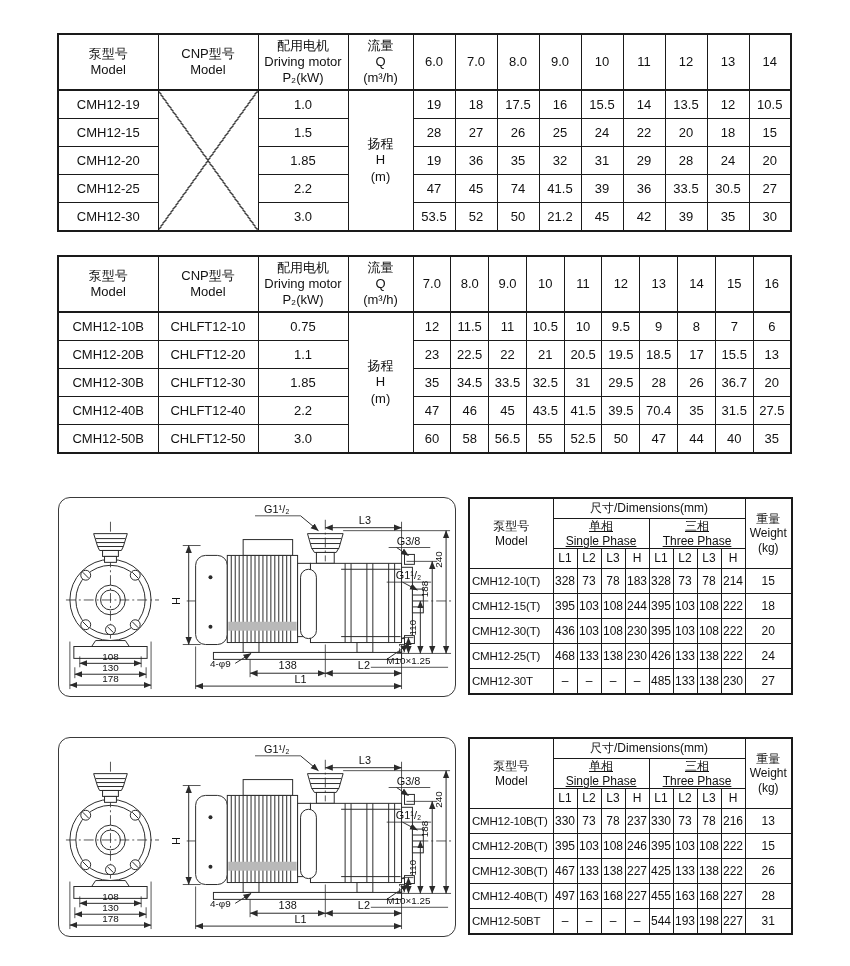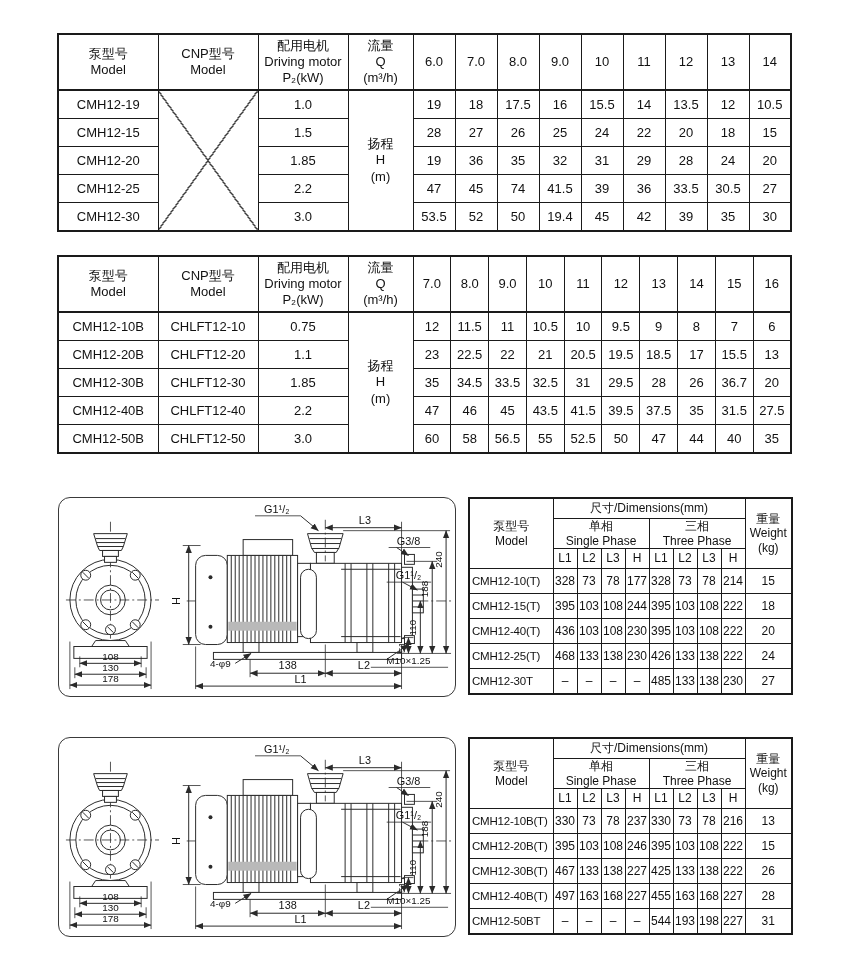--- a/index.html
+++ b/index.html
@@ -22,21 +22,21 @@
   td.crossed{
     background:
       linear-gradient(to top right,transparent calc(50% - 0.7px),#3a3a3a calc(50% - 0.7px),#3a3a3a calc(50% + 0.7px),transparent calc(50% + 0.7px)),
       linear-gradient(to bottom right,transparent calc(50% - 0.7px),#3a3a3a calc(50% - 0.7px),#3a3a3a calc(50% + 0.7px),transparent calc(50% + 0.7px));
   }
   
   table.dim{width:323px;}
   table.dim th{font-size:12px;line-height:1.2;}
   table.dim td{font-size:12px;}
   table.dim tr.r1 th{height:19px;}
-  table.dim tr.r2 th{height:29px;}
+  table.dim tr.r2 th{height:29px;text-decoration:underline;}
   table.dim tr.r3 th{height:19px;}
   table.dim tbody td{height:24px;}
   table.dim td.model{text-align:left;padding-left:2px;font-size:11.5px;letter-spacing:-0.2px;}
   
   .panel{
     width:398px;height:200px;border:1.5px solid #3a3a3a;border-radius:12px;
     background:#fff;box-sizing:border-box;
   }
   .panel svg{display:block;width:100%;height:100%;}
   svg .s{stroke:#2a2a2a;stroke-width:1;fill:none;}
@@ -165,21 +165,21 @@
           <td>33.5</td>
           <td>30.5</td>
           <td>27</td>
         </tr>
         <tr>
           <td>CMH12-30</td>
           <td>3.0</td>
           <td>53.5</td>
           <td>52</td>
           <td>50</td>
-          <td>19.4</td>
+          <td>21.2</td>
           <td>45</td>
           <td>42</td>
           <td>39</td>
           <td>35</td>
           <td>30</td>
         </tr>
       </tbody>
     </table>
   </div>
 <div class="abs" style="left:57px;top:255px;">
@@ -286,21 +286,21 @@
         <tr>
           <td>CMH12-40B</td>
           <td>CHLFT12-40</td>
           <td>2.2</td>
           <td>47</td>
           <td>46</td>
           <td>45</td>
           <td>43.5</td>
           <td>41.5</td>
           <td>39.5</td>
-          <td>37.5</td>
+          <td>70.4</td>
           <td>35</td>
           <td>31.5</td>
           <td>27.5</td>
         </tr>
         <tr>
           <td>CMH12-50B</td>
           <td>CHLFT12-50</td>
           <td>3.0</td>
           <td>60</td>
           <td>58</td>
@@ -546,41 +546,41 @@
           <th>L3</th>
           <th>H</th>
         </tr>
       </thead>
       <tbody>
         <tr>
           <td class="model">CMH12-10(T)</td>
           <td>328</td>
           <td>73</td>
           <td>78</td>
-          <td>177</td>
+          <td>183</td>
           <td>328</td>
           <td>73</td>
           <td>78</td>
           <td>214</td>
           <td>15</td>
         </tr>
         <tr>
           <td class="model">CMH12-15(T)</td>
           <td>395</td>
           <td>103</td>
           <td>108</td>
           <td>244</td>
           <td>395</td>
           <td>103</td>
           <td>108</td>
           <td>222</td>
           <td>18</td>
         </tr>
         <tr>
-          <td class="model">CMH12-40(T)</td>
+          <td class="model">CMH12-30(T)</td>
           <td>436</td>
           <td>103</td>
           <td>108</td>
           <td>230</td>
           <td>395</td>
           <td>103</td>
           <td>108</td>
           <td>222</td>
           <td>20</td>
         </tr>

